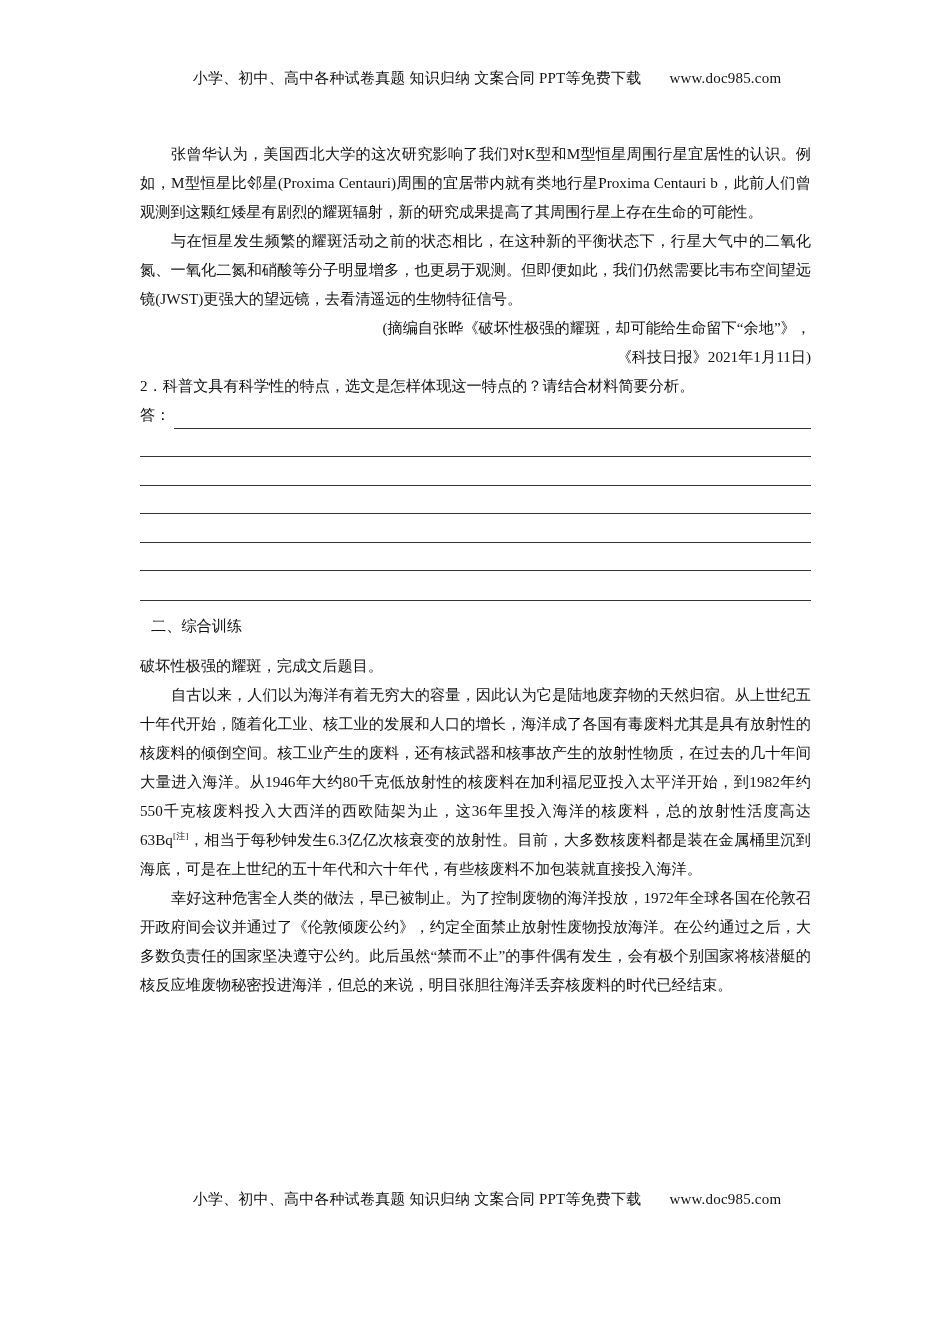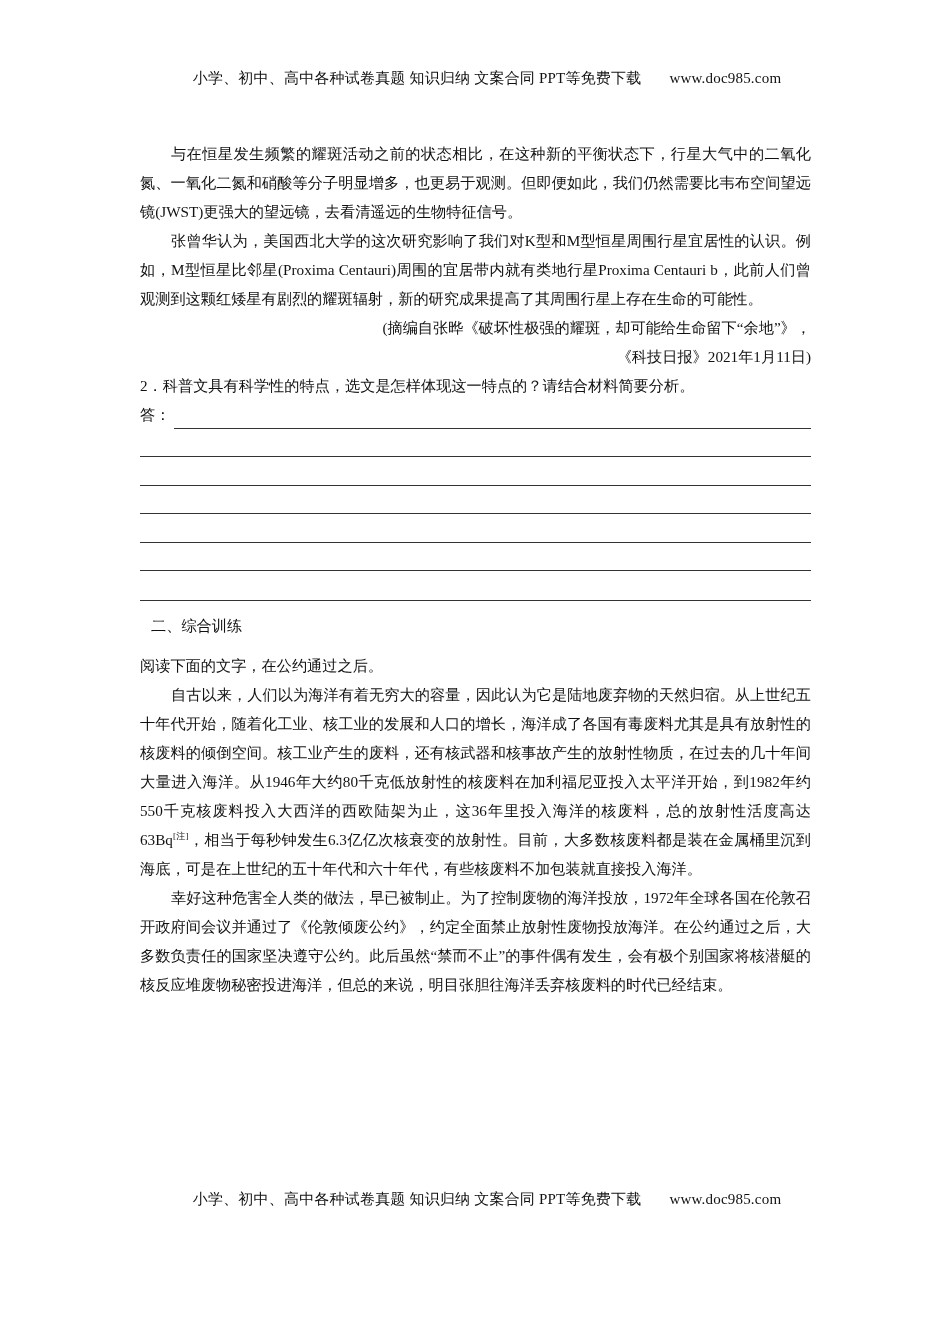--- a/index.html
+++ b/index.html
@@ -23,22 +23,22 @@
   sup { font-size: 9px; line-height: 0; }
 </style>
 </head>
 <body>
 
 <div class="header">
   <span>小学、初中、高中各种试卷真题  知识归纳  文案合同  PPT等免费下载</span><span class="url">www.doc985.com</span>
 </div>
 
 <div class="page block1">
+  <p class="p indent">张曾华认为，美国西北大学的这次研究影响了我们对K型和M型恒星周围行星宜居性的认识。例如，M型恒星比邻星(Proxima Centauri)周围的宜居带内就有类地行星Proxima Centauri b，此前人们曾观测到这颗红矮星有剧烈的耀斑辐射，新的研究成果提高了其周围行星上存在生命的可能性。</p>
   <p class="p indent">与在恒星发生频繁的耀斑活动之前的状态相比，在这种新的平衡状态下，行星大气中的二氧化氮、一氧化二氮和硝酸等分子明显增多，也更易于观测。但即便如此，我们仍然需要比韦布空间望远镜(JWST)更强大的望远镜，去看清遥远的生物特征信号。</p>
-  <p class="p indent">张曾华认为，美国西北大学的这次研究影响了我们对K型和M型恒星周围行星宜居性的认识。例如，M型恒星比邻星(Proxima Centauri)周围的宜居带内就有类地行星Proxima Centauri b，此前人们曾观测到这颗红矮星有剧烈的耀斑辐射，新的研究成果提高了其周围行星上存在生命的可能性。</p>
   <p class="p right">(摘编自张晔《破坏性极强的耀斑，却可能给生命留下“余地”》，</p>
   <p class="p right">《科技日报》2021年1月11日)</p>
   <p class="p">2．科普文具有科学性的特点，选文是怎样体现这一特点的？请结合材料简要分析。</p>
 
   <div>
     <div class="ans-row">
       <span class="ans-label">答：</span>
       <div class="ans-line first"></div>
     </div>
     <div class="ans-row">
@@ -55,20 +55,20 @@
       </div>
     <div class="ans-row">
         <div class="ans-line"></div>
       </div>
     <div class="ans-row" style="height:30px">
         <div class="ans-line"></div>
       </div>
   </div>
 
   <p class="sec-title" style="margin-top:10px">二、综合训练</p>
-  <p class="p">阅读下面的文字，在公约通过之后。</p>
+  <p class="p">破坏性极强的耀斑，完成文后题目。</p>
   <p class="p indent"><span>自古以来，人们以为海洋有着无穷大的容量，因此认为它是陆地废弃物的天然归宿。从上世纪五十年代开始，随着化工业、核工业的发展和人口的增长，海洋成了各国有毒废料尤其是具有放射性的核废料的倾倒空间。核工业产生的废料，还有核武器和核事故产生的放射性物质，在过去的几十年间大量进入海洋。从1946年大约80千克低放射性的核废料在加利福尼亚投入太平洋开始，到1982年约550千克核废料投入大西洋的西欧陆架为止，这36年里投入海洋的核废料，总的放射性活度高达63Bq</span><sup>[注]</sup><span>，相当于每秒钟发生6.3亿亿次核衰变的放射性。目前，大多数核废料都是装在金属桶里沉到海底，可是在上世纪的五十年代和六十年代，有些核废料不加包装就直接投入海洋。</span></p>
   <p class="p indent">幸好这种危害全人类的做法，早已被制止。为了控制废物的海洋投放，1972年全球各国在伦敦召开政府间会议并通过了《伦敦倾废公约》，约定全面禁止放射性废物投放海洋。在公约通过之后，大多数负责任的国家坚决遵守公约。此后虽然“禁而不止”的事件偶有发生，会有极个别国家将核潜艇的核反应堆废物秘密投进海洋，但总的来说，明目张胆往海洋丢弃核废料的时代已经结束。</p>
 </div>
 
 <div class="footer">
   <span>小学、初中、高中各种试卷真题  知识归纳  文案合同  PPT等免费下载</span><span class="url">www.doc985.com</span>
 </div>
 
 </body></html>

